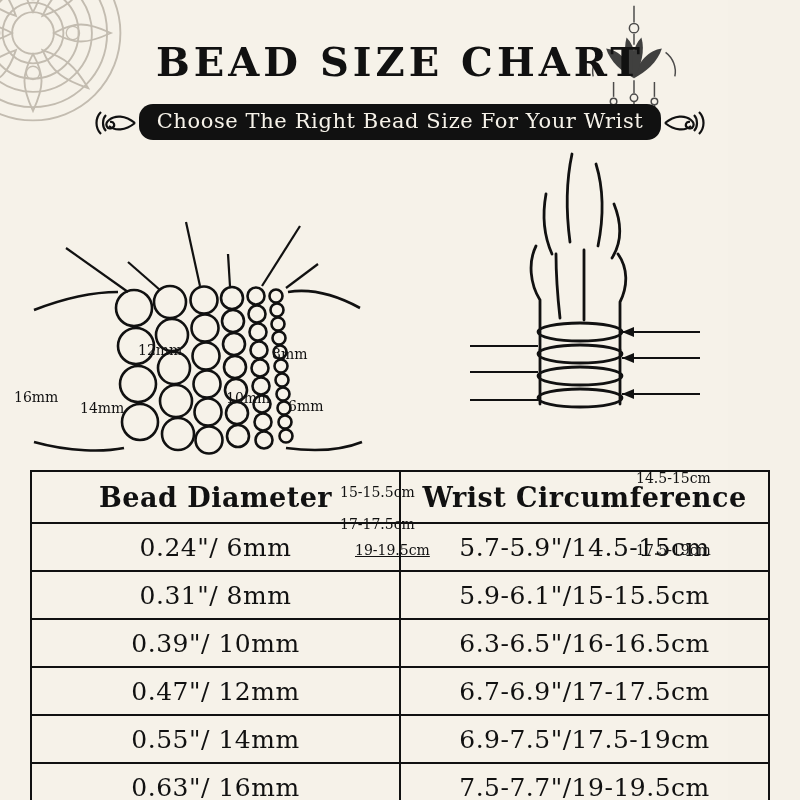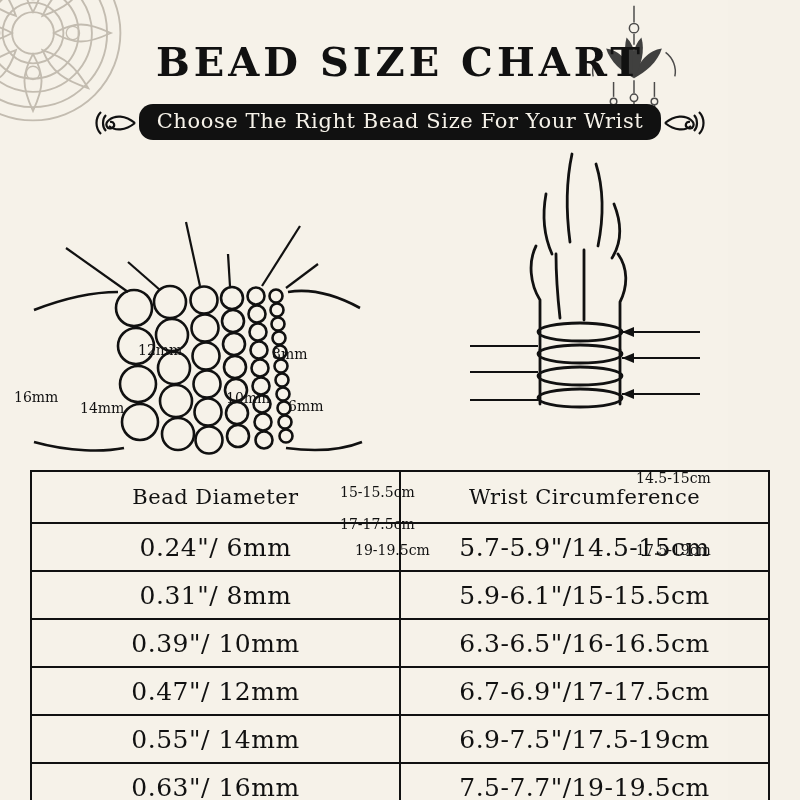--- a/index.html
+++ b/index.html
@@ -105,21 +105,21 @@
   .lbl-16mm { left: 14px;  top: 222px; margin-top: 17px; }
   .lbl-14mm { left: 80px;  top: 250px; }
   .lbl-12mm { left: 138px; top: 192px; }
   .lbl-10mm { left: 190px; top: 240px; padding-left: 36px; }
   .lbl-8mm  { left: 272px; top: 196px; }
   .lbl-6mm  { left: 288px; top: 248px; }
 
   
   .lbl-w1 { left: 340px; top: 334px; }
   .lbl-w2 { left: 340px; top: 366px; }
-  .lbl-w3 { left: 355px; top: 392px; }
+  .lbl-w3 { left: 355px; top: 392px; text-decoration: underline; }
   
   .lbl-w4 { left: 636px; top: 320px; }
   .lbl-w5 { left: 636px; top: 358px; }
   .lbl-w6 { left: 636px; top: 392px; }
 
   
   .table {
     position: absolute;
     left: 30px;
     top: 470px;
@@ -128,22 +128,22 @@
     table-layout: fixed;
   }
   .table td, .table th {
     border: 2px solid #111;
     text-align: center;
     font-family: "DejaVu Serif", serif;
     color: #111;
     padding: 0;
   }
   .table th {
-    font-size: 21px;
-    font-weight: 400;
+    font-size: 27px;
+    font-weight: 700;
     height: 50px;
     letter-spacing: 0.5px;
   }
   .table td {
     font-size: 25px;
     height: 46px;
     letter-spacing: 0.5px;
   }
 </style>
 </head>

